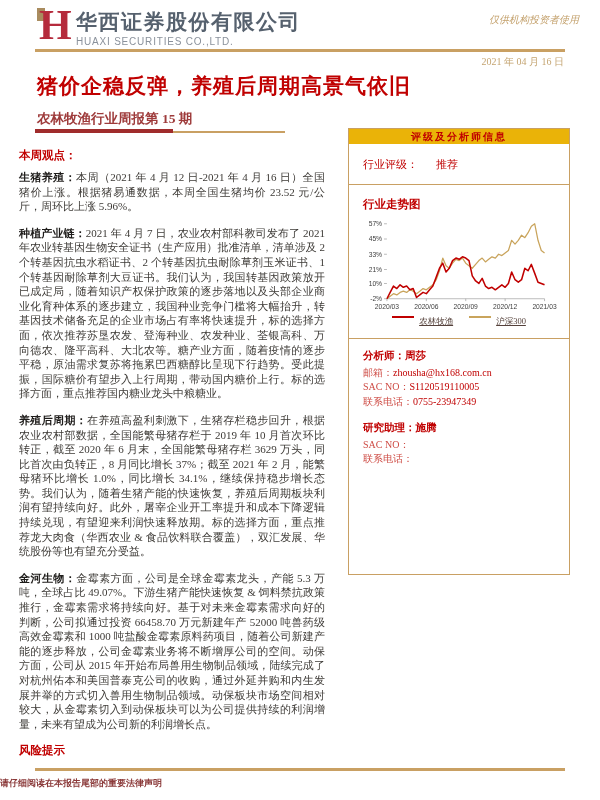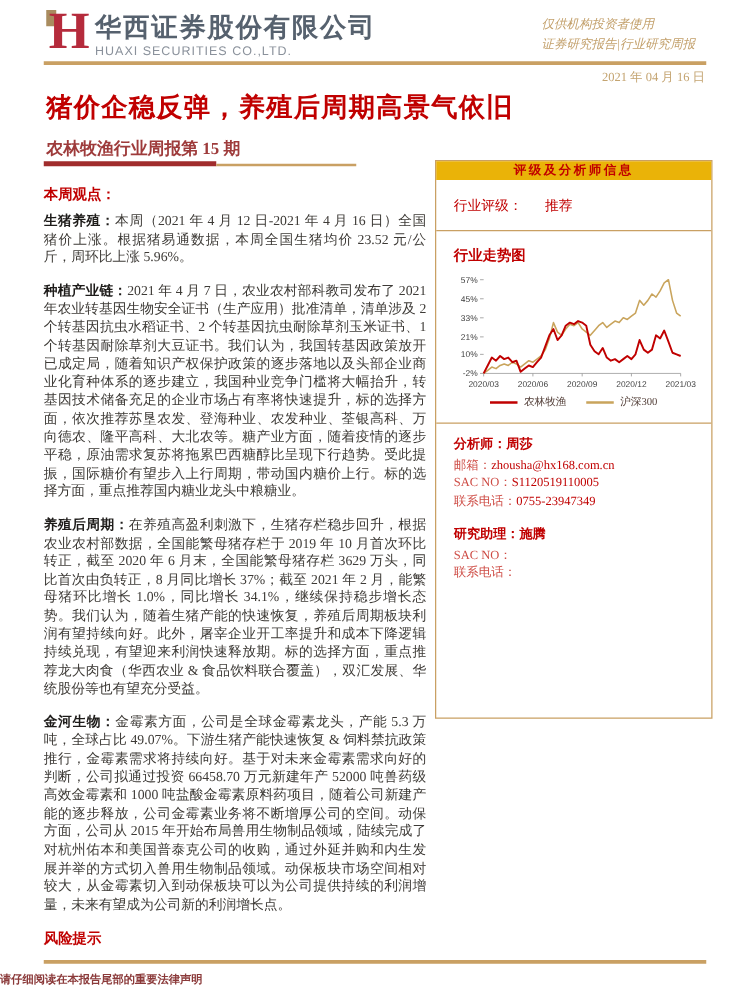--- a/index.html
+++ b/index.html
@@ -6,50 +6,50 @@
   .page{position:relative;width:600px;height:800px;background:#ffffff;margin:0 auto;overflow:hidden;
         font-family:"Liberation Serif","DejaVu Serif",serif;}
   
   .logo{position:absolute;left:36px;top:6px;width:34px;height:42px;}
   .logo-h{position:absolute;left:3px;top:-4px;font-family:"Liberation Serif",serif;font-weight:bold;
           font-size:42px;line-height:46px;color:#B52B3C;}
   .logo-accent{position:absolute;left:1px;top:2px;width:8px;height:13px;background:#A98C5F;}
   .company{position:absolute;left:76px;top:8px;}
   .company-cn{font-size:21px;font-weight:bold;color:#56616E;letter-spacing:1.5px;}
   .company-en{font-size:10px;color:#8A919B;letter-spacing:0.8px;font-family:"Liberation Sans",sans-serif;}
-  .header-right{position:absolute;right:44px;top:12px;text-align:left;color:#C3A06B;
+  .header-right{position:absolute;right:21px;top:12px;text-align:right;color:#C3A06B;
                 font-size:10px;font-style:italic;line-height:16px;}
   .gold-rule{position:absolute;left:35px;right:35px;top:49px;height:3px;background:#C9A063;}
   .date{position:absolute;right:36px;top:55px;font-size:10px;color:#C4A471;}
   
   .title{position:absolute;left:37px;top:72px;margin:0;font-size:21px;font-weight:bold;color:#C00000;
          letter-spacing:1px;text-align:right;}
   .subtitle{position:absolute;left:37px;top:110px;margin:0;font-size:13.5px;font-weight:bold;color:#9E3B3B;}
   .subtitle-rule{position:absolute;left:35px;top:129px;height:4px;font-size:0;}
   .red-seg{display:inline-block;width:138px;height:3.5px;background:#A02C2C;vertical-align:bottom;}
   .tan-seg{display:inline-block;width:112px;height:1.5px;background:#C9A063;vertical-align:bottom;}
   
-  .left-col{position:absolute;left:35px;top:148px;width:306px;color:#3D3A36;}
+  .left-col{position:absolute;left:19px;top:148px;width:306px;color:#3D3A36;}
   .sec-heading{font-size:11.5px;font-weight:bold;color:#C00000;margin:0 0 7px 0;}
   .left-col p{margin:0 0 12px 0;font-size:11px;line-height:14.6px;text-align:justify;}
   .left-col p b{color:#1e1c1a;}
   .risk{margin-top:12px;}
   
   .sidebar{position:absolute;left:348px;top:128px;width:220px;height:445px;border:1px solid #C9A063;
            background:#fff;}
   .box-title{height:15px;line-height:15px;background:#eab308;color:#C00000;font-size:10px;
              text-align:center;letter-spacing:2px;font-weight:bold;}
   .rating-row{padding:13px 14px 12px 14px;font-size:11px;font-weight:normal;color:#C00000;}
   .rating-val{margin-left:18px;}
   .divider{border-top:1px solid #C9A063;margin:0;}
   .chart-title{padding:12px 14px 4px 14px;font-size:11.5px;font-weight:bold;color:#C00000;}
   .trend-svg{display:block;width:198px;margin:2px auto 0 auto;font-family:"Liberation Sans",sans-serif;}
   .legend{display:flex;justify-content:center;gap:16px;align-items:center;font-size:8.5px;
           color:#54403a;padding:2px 0 10px 0;}
-  .legend-item{display:flex;align-items:center;gap:5px;}
+  .legend-item{display:flex;align-items:flex-start;gap:5px;text-decoration:underline;}
   .legend-line{display:inline-block;width:22px;height:2px;background:#C00000;}
   .contact{padding:10px 14px 0 14px;font-size:10px;line-height:14.5px;}
   .c-role{font-weight:bold;color:#C00000;font-size:10.5px;margin-bottom:2px;}
   .c-line{color:#CE4B44;}
   .c-line .val{color:#C00000;}
   .contact-gap{height:12px;}
   
   .footer-rule{position:absolute;left:35px;right:35px;top:768px;height:3px;background:#C9A063;}
   .footer-text{position:absolute;left:0;right:0;top:777px;text-align:left;font-size:9px;color:#8B3A3A;font-weight:bold;}
 </style>
@@ -61,21 +61,20 @@
   <div class="logo">
     <span class="logo-accent"></span>
     <span class="logo-h">H</span>
   </div>
   <div class="company">
     <div class="company-cn">华西证券股份有限公司</div>
     <div class="company-en">HUAXI SECURITIES CO.,LTD.</div>
   </div>
   <div class="header-right">
     <div>仅供机构投资者使用</div>
-    <div>证券研究报告|行业研究周报</div>
   </div>
   <div class="gold-rule"></div>
   <div class="date">2021 年 04 月 16 日</div>
 
   <h1 class="title">猪价企稳反弹，养殖后周期高景气依旧</h1>
   <h2 class="subtitle">农林牧渔行业周报第 15 期</h2>
   <div class="subtitle-rule"><span class="red-seg"></span><span class="tan-seg"></span></div>
 
   <main class="left-col">
     <div class="sec-heading">本周观点：</div>

